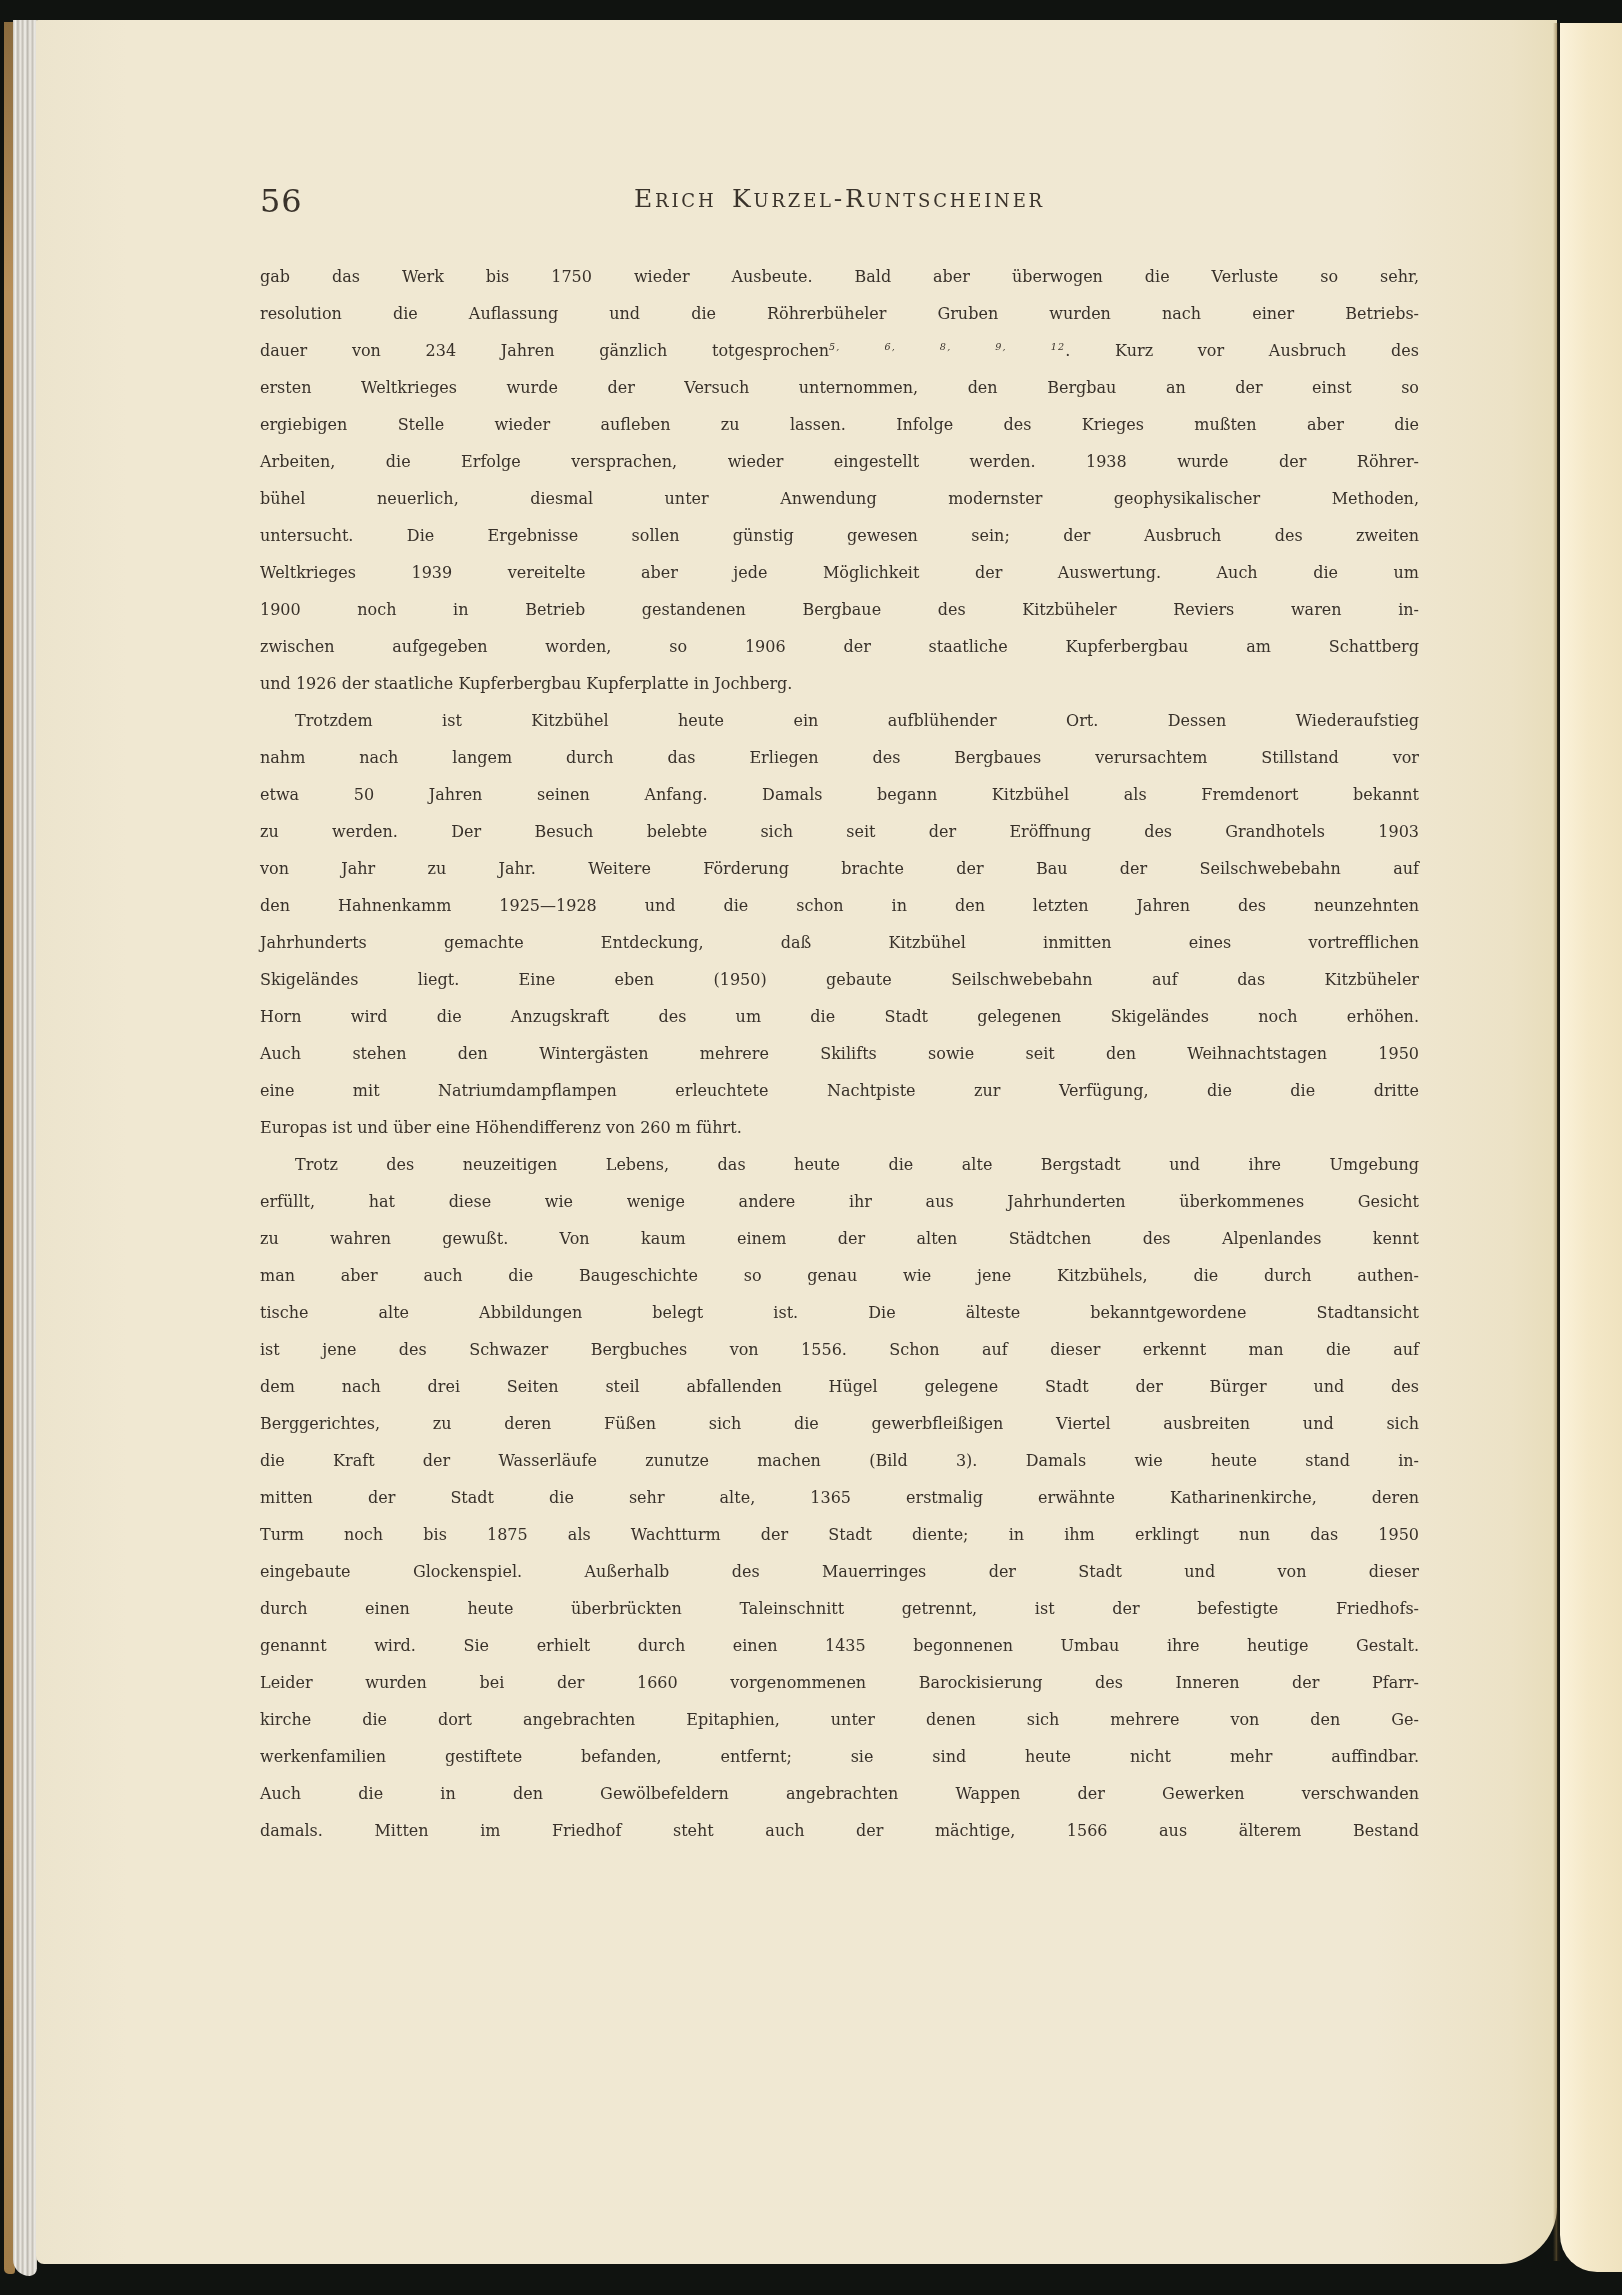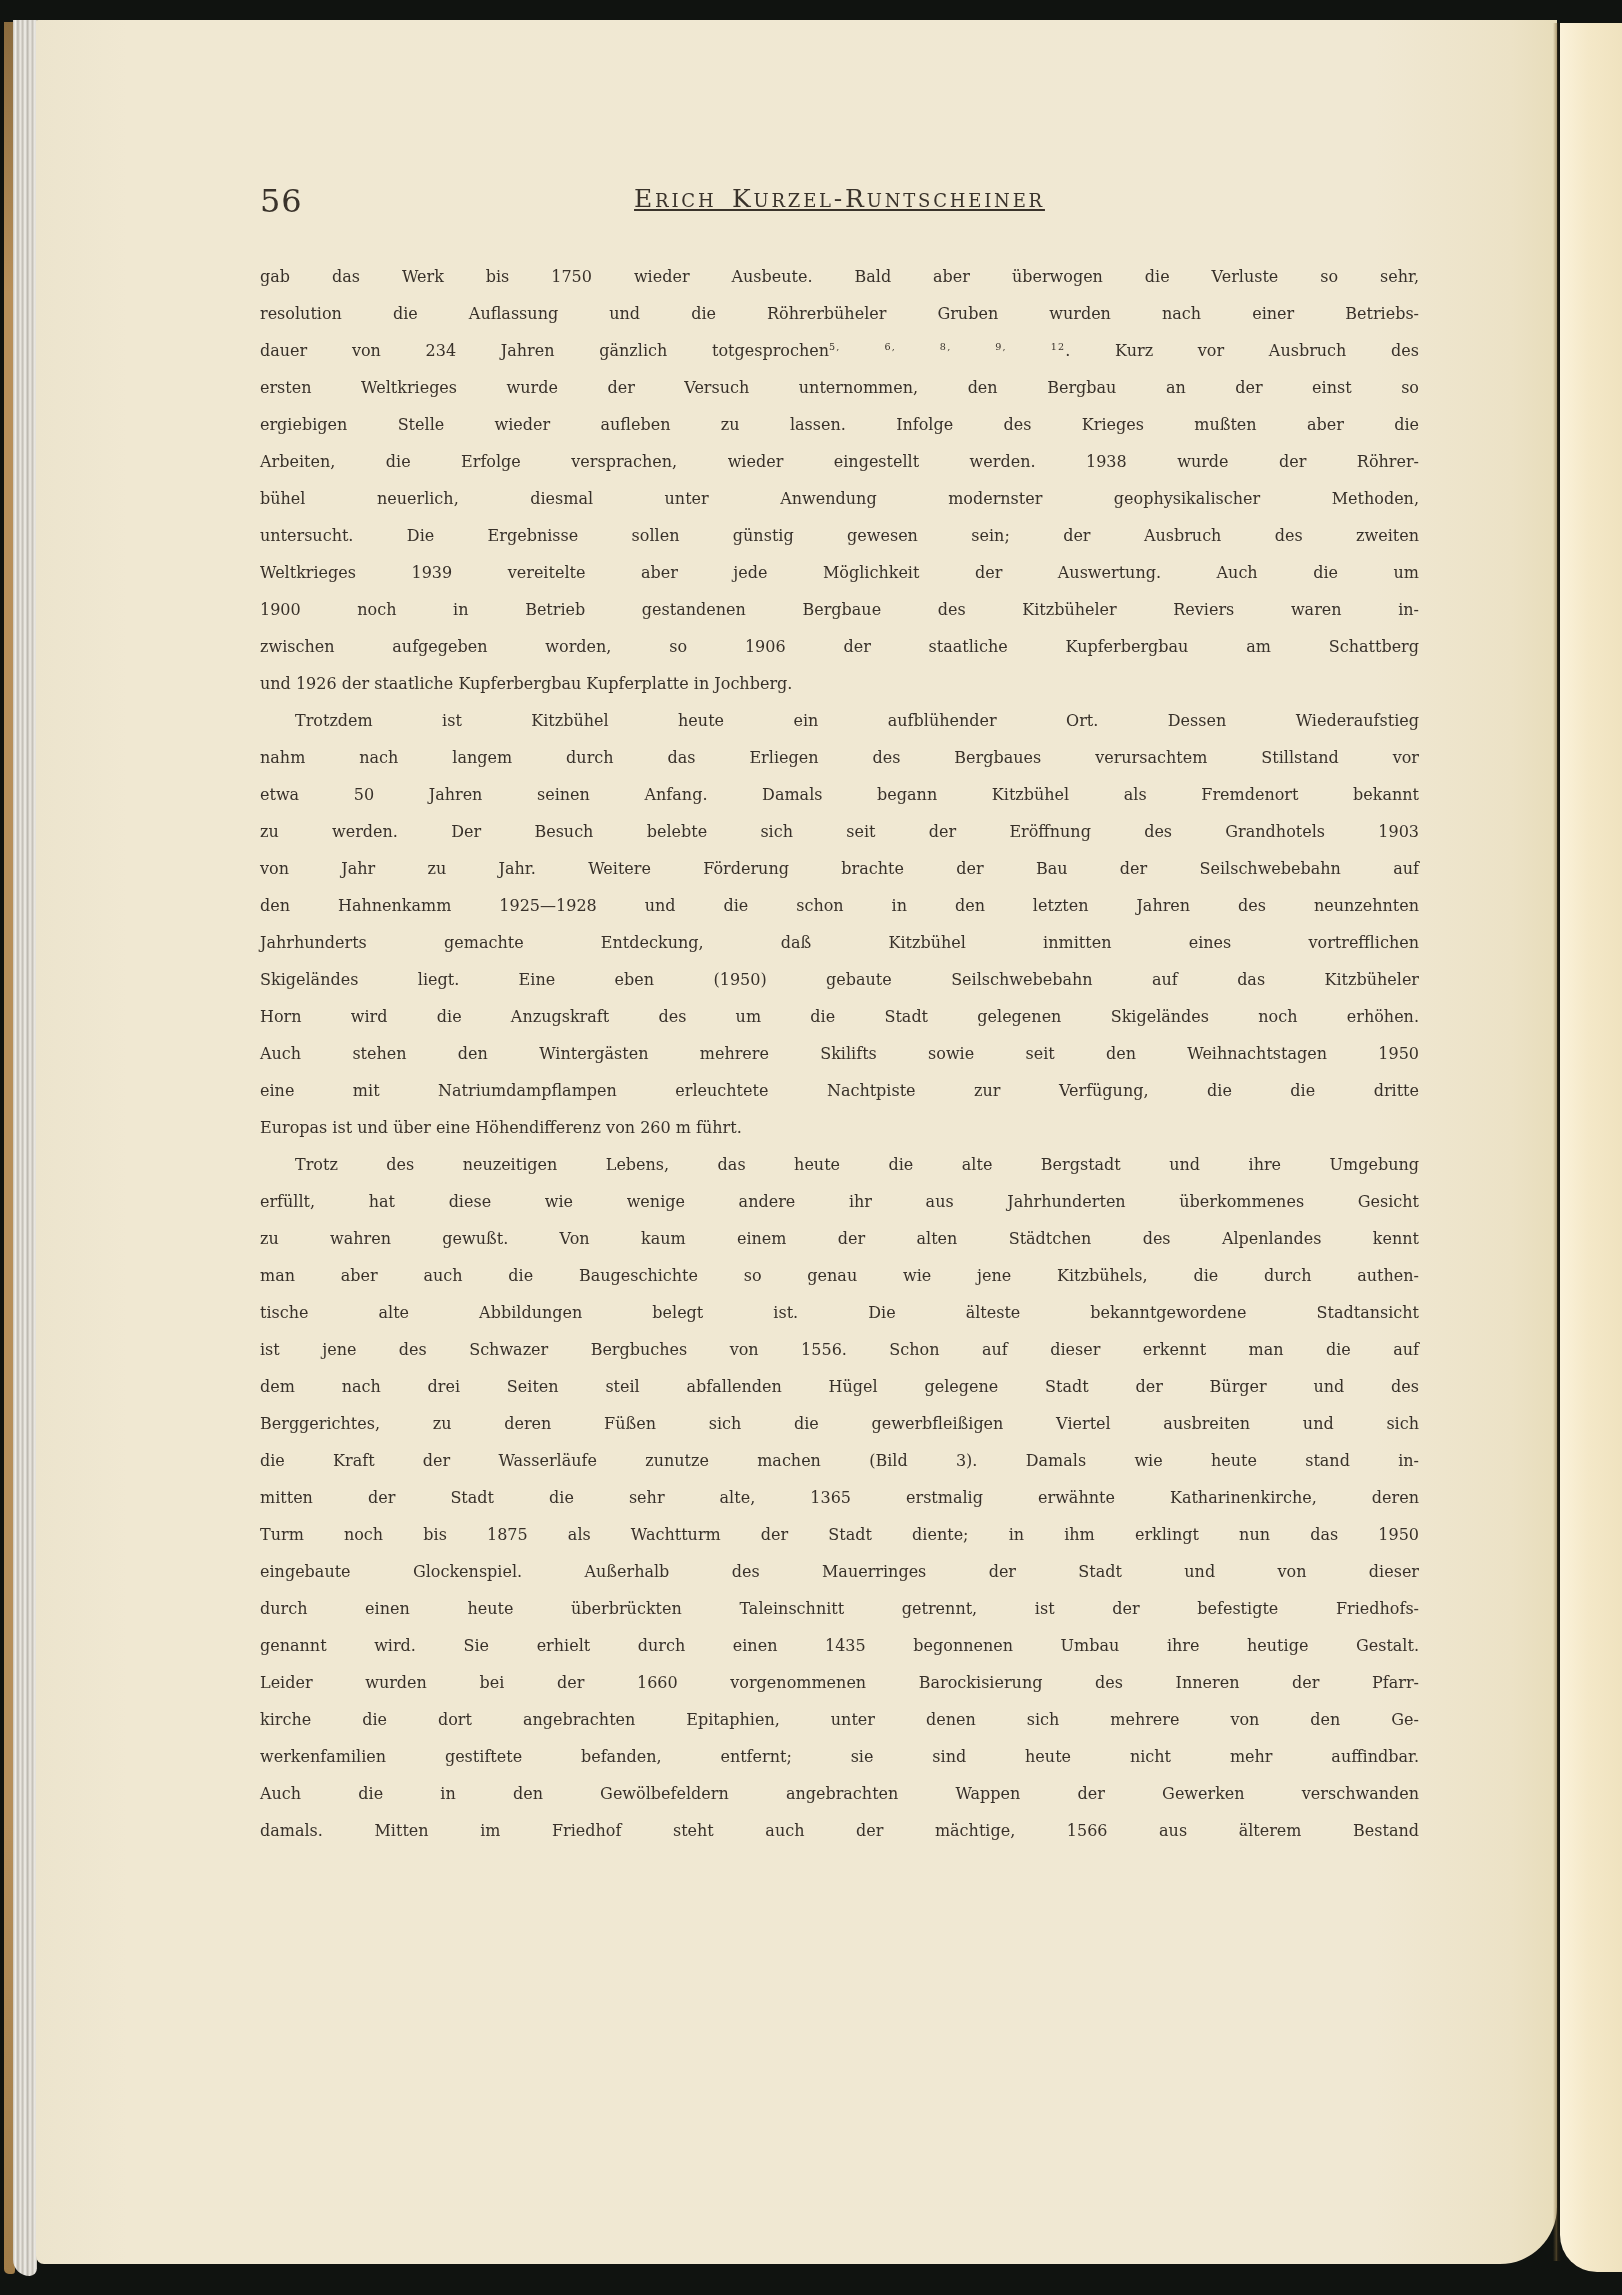--- a/index.html
+++ b/index.html
@@ -55,21 +55,20 @@
     position:absolute;left:0;top:0;
     font-size:32px;letter-spacing:0.8px;
   }
   .running-header{
     text-align:center;
     font-variant:small-caps;
     font-size:25px;
     letter-spacing:2.8px;
     padding-top:2.4px;
     word-spacing:4.9px;
-    text-decoration:underline;
   }
 
   .body-text{
     position:absolute;left:224px;top:238px;width:1159px;
     color:#38312a;
     font-size:16px;
     line-height:37px;
   }
   .para + .para{}
   .para.indent .line:first-child{text-indent:35px;}
@@ -81,20 +80,21 @@
   .line.no-just{
     text-align:left;
     text-align-last:left;
     -moz-text-align-last:left;
   }
   sup.fnref{
     font-size:0.60em;
     line-height:0;
     vertical-align:super;
     letter-spacing:1.2px;
+    font-style:italic;
   }
 </style>
 </head>
 <body>
 
 <div class="scene">
   <div class="board-edge"></div>
   <div class="page-edges"></div>
 
   <div class="page">

